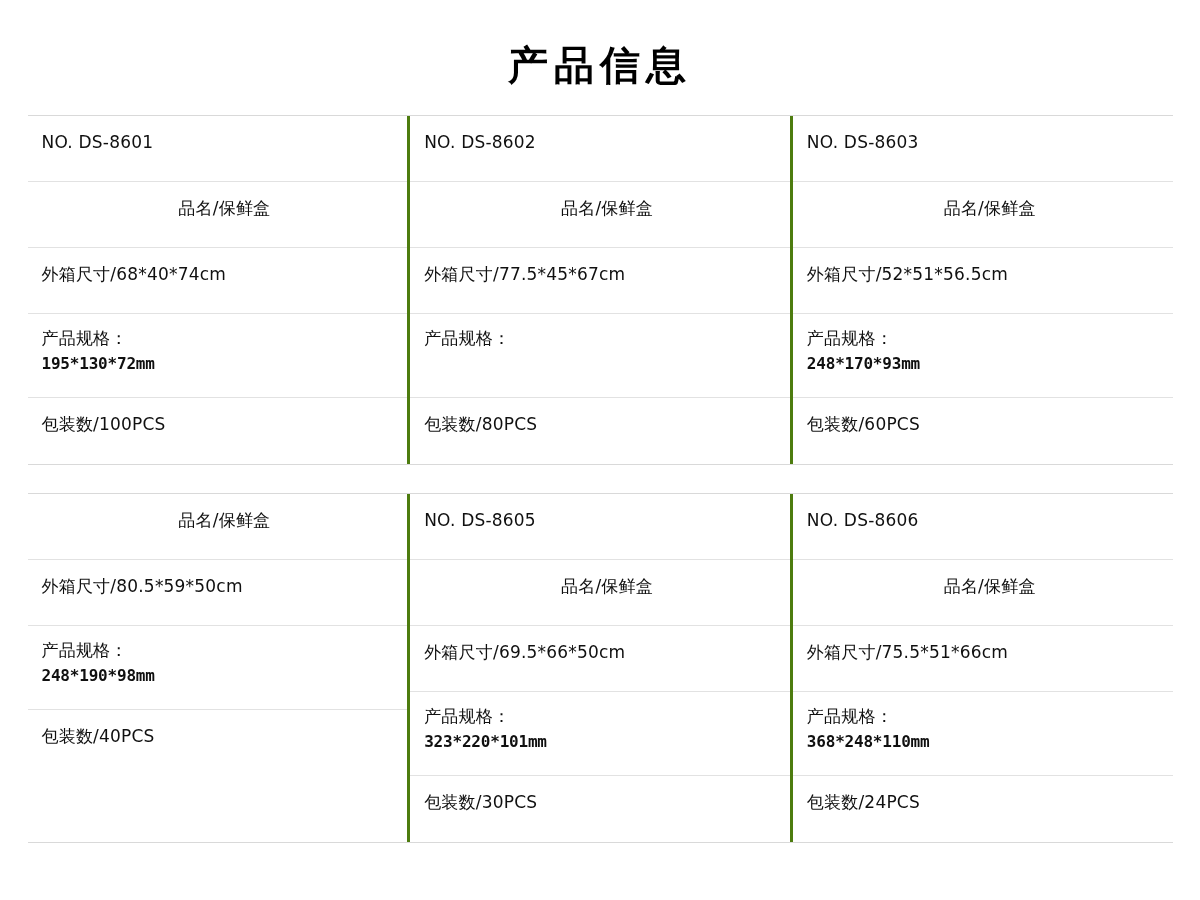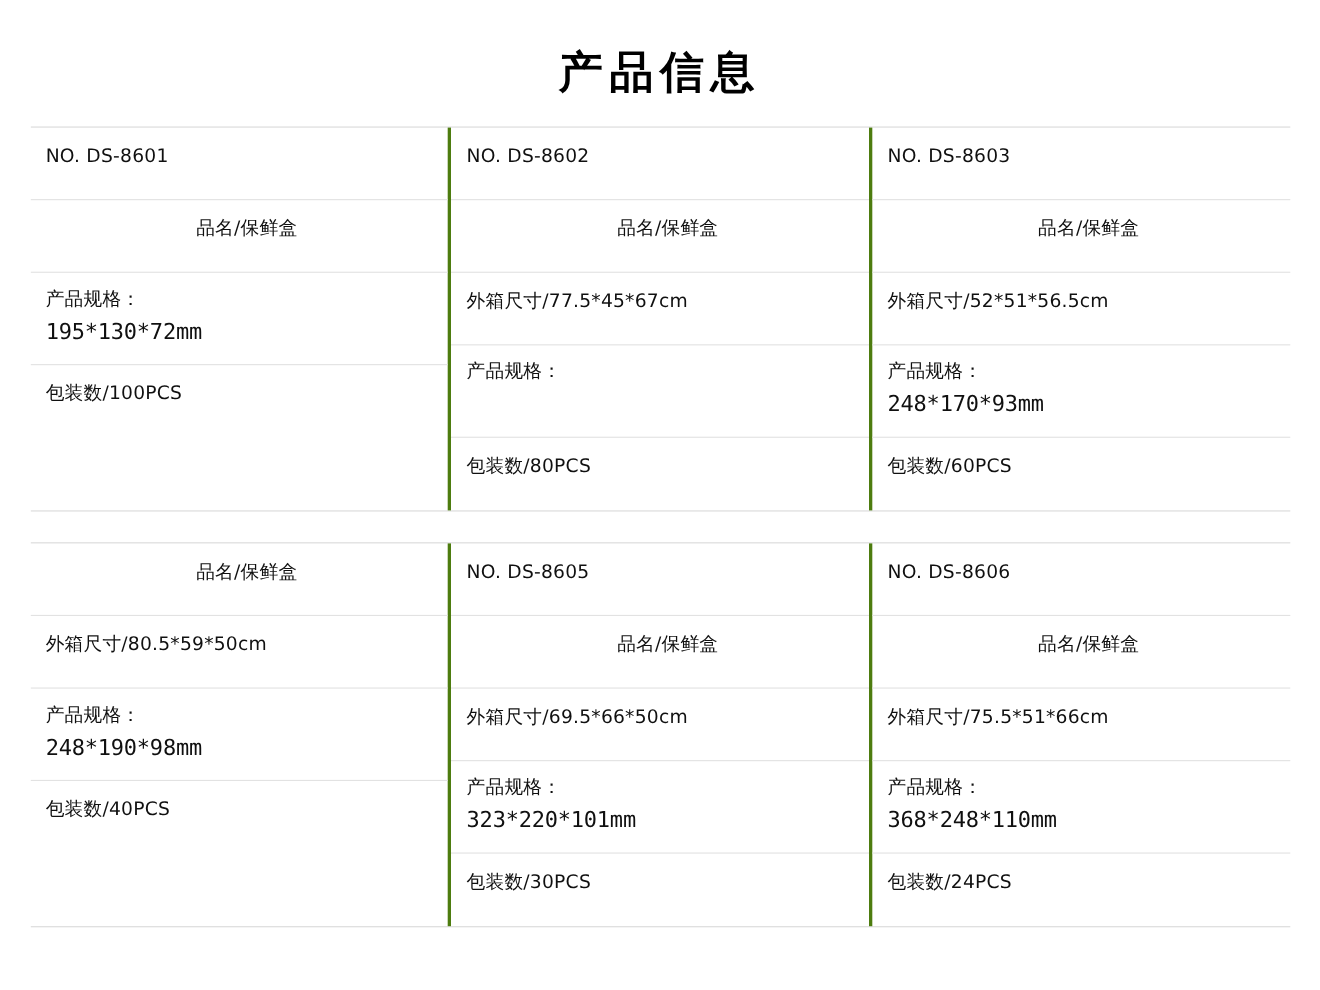--- a/index.html
+++ b/index.html
@@ -50,22 +50,23 @@
   .cellrow.no   { height: 66px; }
   .cellrow.name { height: 66px; text-align: center; }
   .cellrow.box  { height: 66px; }
   .cellrow.spec { height: 84px; padding-top: 12px; }
   .cellrow.pack { height: 66px; }
 
   .spec-line2 {
     display: block;
     margin-top: 3px;
     font-family: "DejaVu Sans Mono", "Liberation Mono", monospace;
-    font-size: 20px;
+    font-size: 16px;
     letter-spacing: -0.2px;
+    font-weight: bold;
   }
 
   .grid-outer {
     width: 1145px;
     margin: 0 auto;
     border-top: 1px solid #d9d9d9;
     border-bottom: 1px solid #d9d9d9;
   }
 
   .block {
@@ -93,20 +94,21 @@
 <div class="page">
 
   <div class="page-title">产品信息</div>
 
   <div class="grid-outer">
 
     <div class="block">
       <div class="col">
         <div class="cellrow no">NO. DS-8601</div>
         <div class="cellrow name">品名/保鲜盒</div>
+        <div class="cellrow box">外箱尺寸/68*40*74cm</div>
         <div class="cellrow spec">
           <span>产品规格：</span>
           <span class="spec-line2">195*130*72mm</span>
         </div>
         <div class="cellrow pack">包装数/100PCS</div>
       </div>
       <div class="col">
         <div class="cellrow no">NO. DS-8602</div>
         <div class="cellrow name">品名/保鲜盒</div>
         <div class="cellrow box">外箱尺寸/77.5*45*67cm</div>

